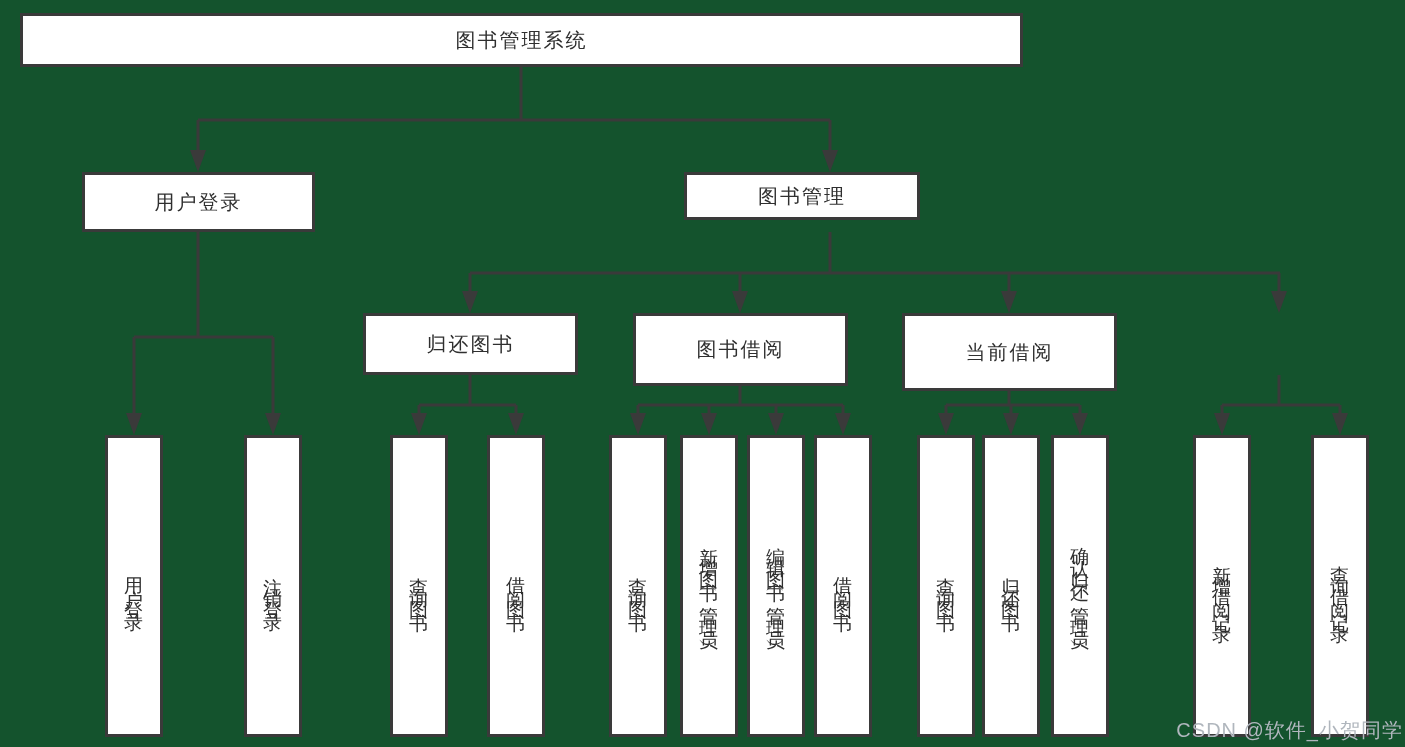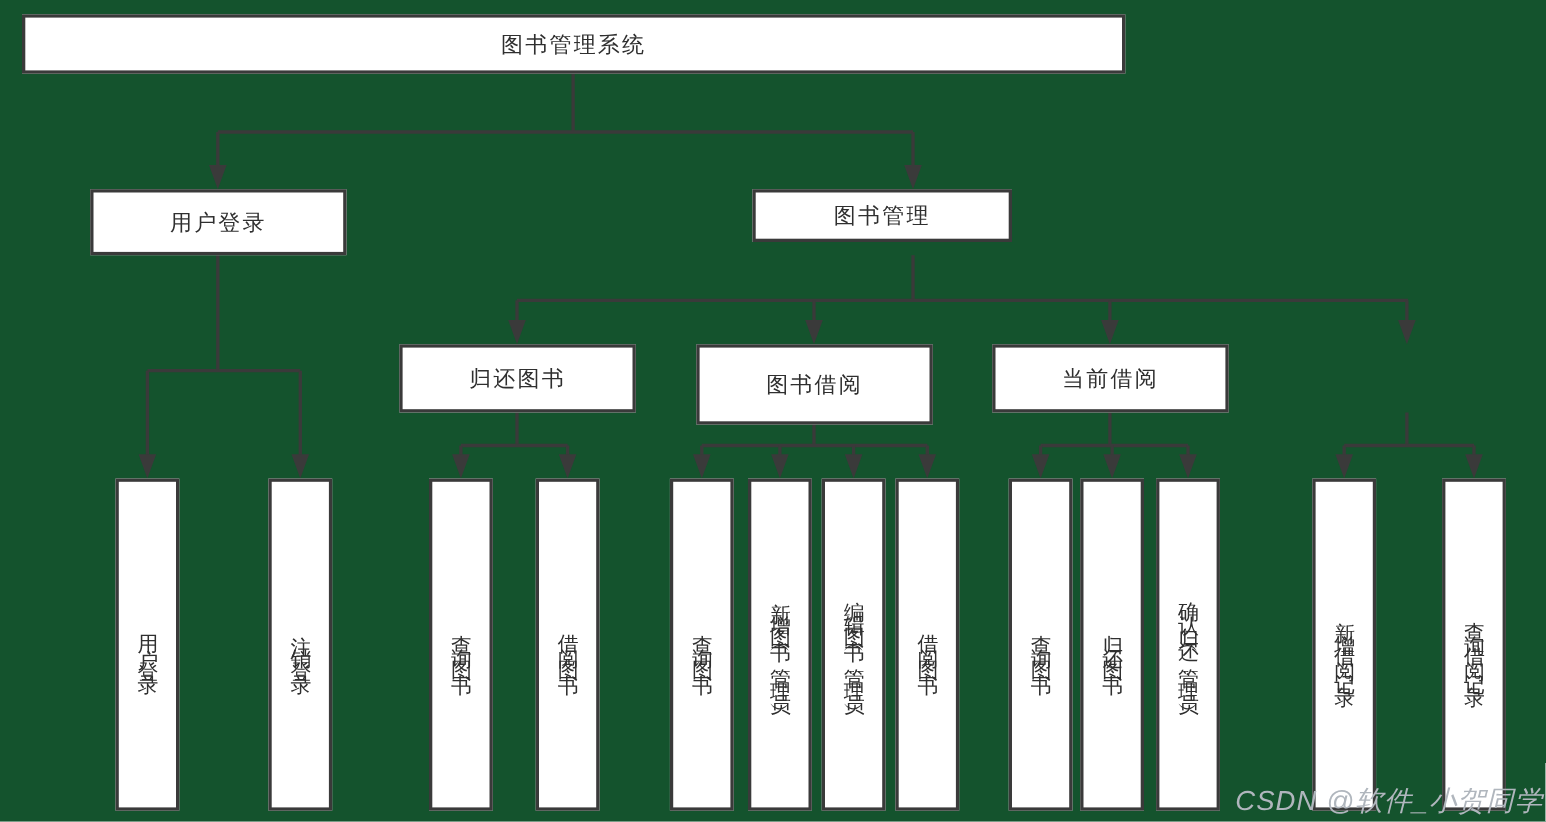--- a/index.html
+++ b/index.html
@@ -32,25 +32,24 @@
     writing-mode:vertical-rl;
     text-orientation:upright;
     font-size:19px;
     letter-spacing:12px;
     line-height:1;
   }
   .watermark{
     position:absolute;
     right:2px;bottom:3px;
     z-index:2;
-    font-size:25px;
+    font-size:20px;
     letter-spacing:1px;
     color:#b0b6bd;
     white-space:nowrap;
-    font-style:italic;
   }
 </style>
 </head>
 <body>
 
 <div class="canvas">
 
   <svg class="connectors" width="1405" height="747">
       <line x1="521" y1="67" x2="521" y2="120" stroke="#3a3a3a" stroke-width="3"></line>
       <line x1="198" y1="120" x2="830" y2="120" stroke="#3a3a3a" stroke-width="3"></line>
@@ -116,21 +115,21 @@
   <div class="box h" style="left: 684px; top: 172px; width: 236px; height: 48px; border-color: rgb(58, 58, 58); background: rgb(255, 255, 255);">
     <span class="lbl" style="color: rgb(47, 47, 47);">图书管理</span>
   </div>
 
   <div class="box h" style="left: 363px; top: 313px; width: 215px; height: 62px; border-color: rgb(58, 58, 58); background: rgb(255, 255, 255);">
     <span class="lbl" style="color: rgb(47, 47, 47);">归还图书</span>
   </div>
   <div class="box h" style="left: 633px; top: 313px; width: 215px; height: 73px; border-color: rgb(58, 58, 58); background: rgb(255, 255, 255);">
     <span class="lbl" style="color: rgb(47, 47, 47);">图书借阅</span>
   </div>
-  <div class="box h" style="left: 902px; top: 313px; width: 215px; height: 62px; border-color: rgb(58, 58, 58); background: rgb(255, 255, 255);">
+  <div class="box h" style="left: 902px; top: 313px; width: 215px; height: 78px; border-color: rgb(58, 58, 58); background: rgb(255, 255, 255);">
     <span class="lbl" style="color: rgb(47, 47, 47);">当前借阅</span>
   </div>
 
   <div class="box v" style="left: 105px; top: 435px; width: 58px; height: 302px; border-color: rgb(58, 58, 58); background: rgb(255, 255, 255);">
     <span class="lbl" style="color: rgb(47, 47, 47);">用户登录</span>
   </div>
   <div class="box v" style="left: 244px; top: 435px; width: 58px; height: 302px; border-color: rgb(58, 58, 58); background: rgb(255, 255, 255);">
     <span class="lbl" style="color: rgb(47, 47, 47);">注销登录</span>
   </div>
 

